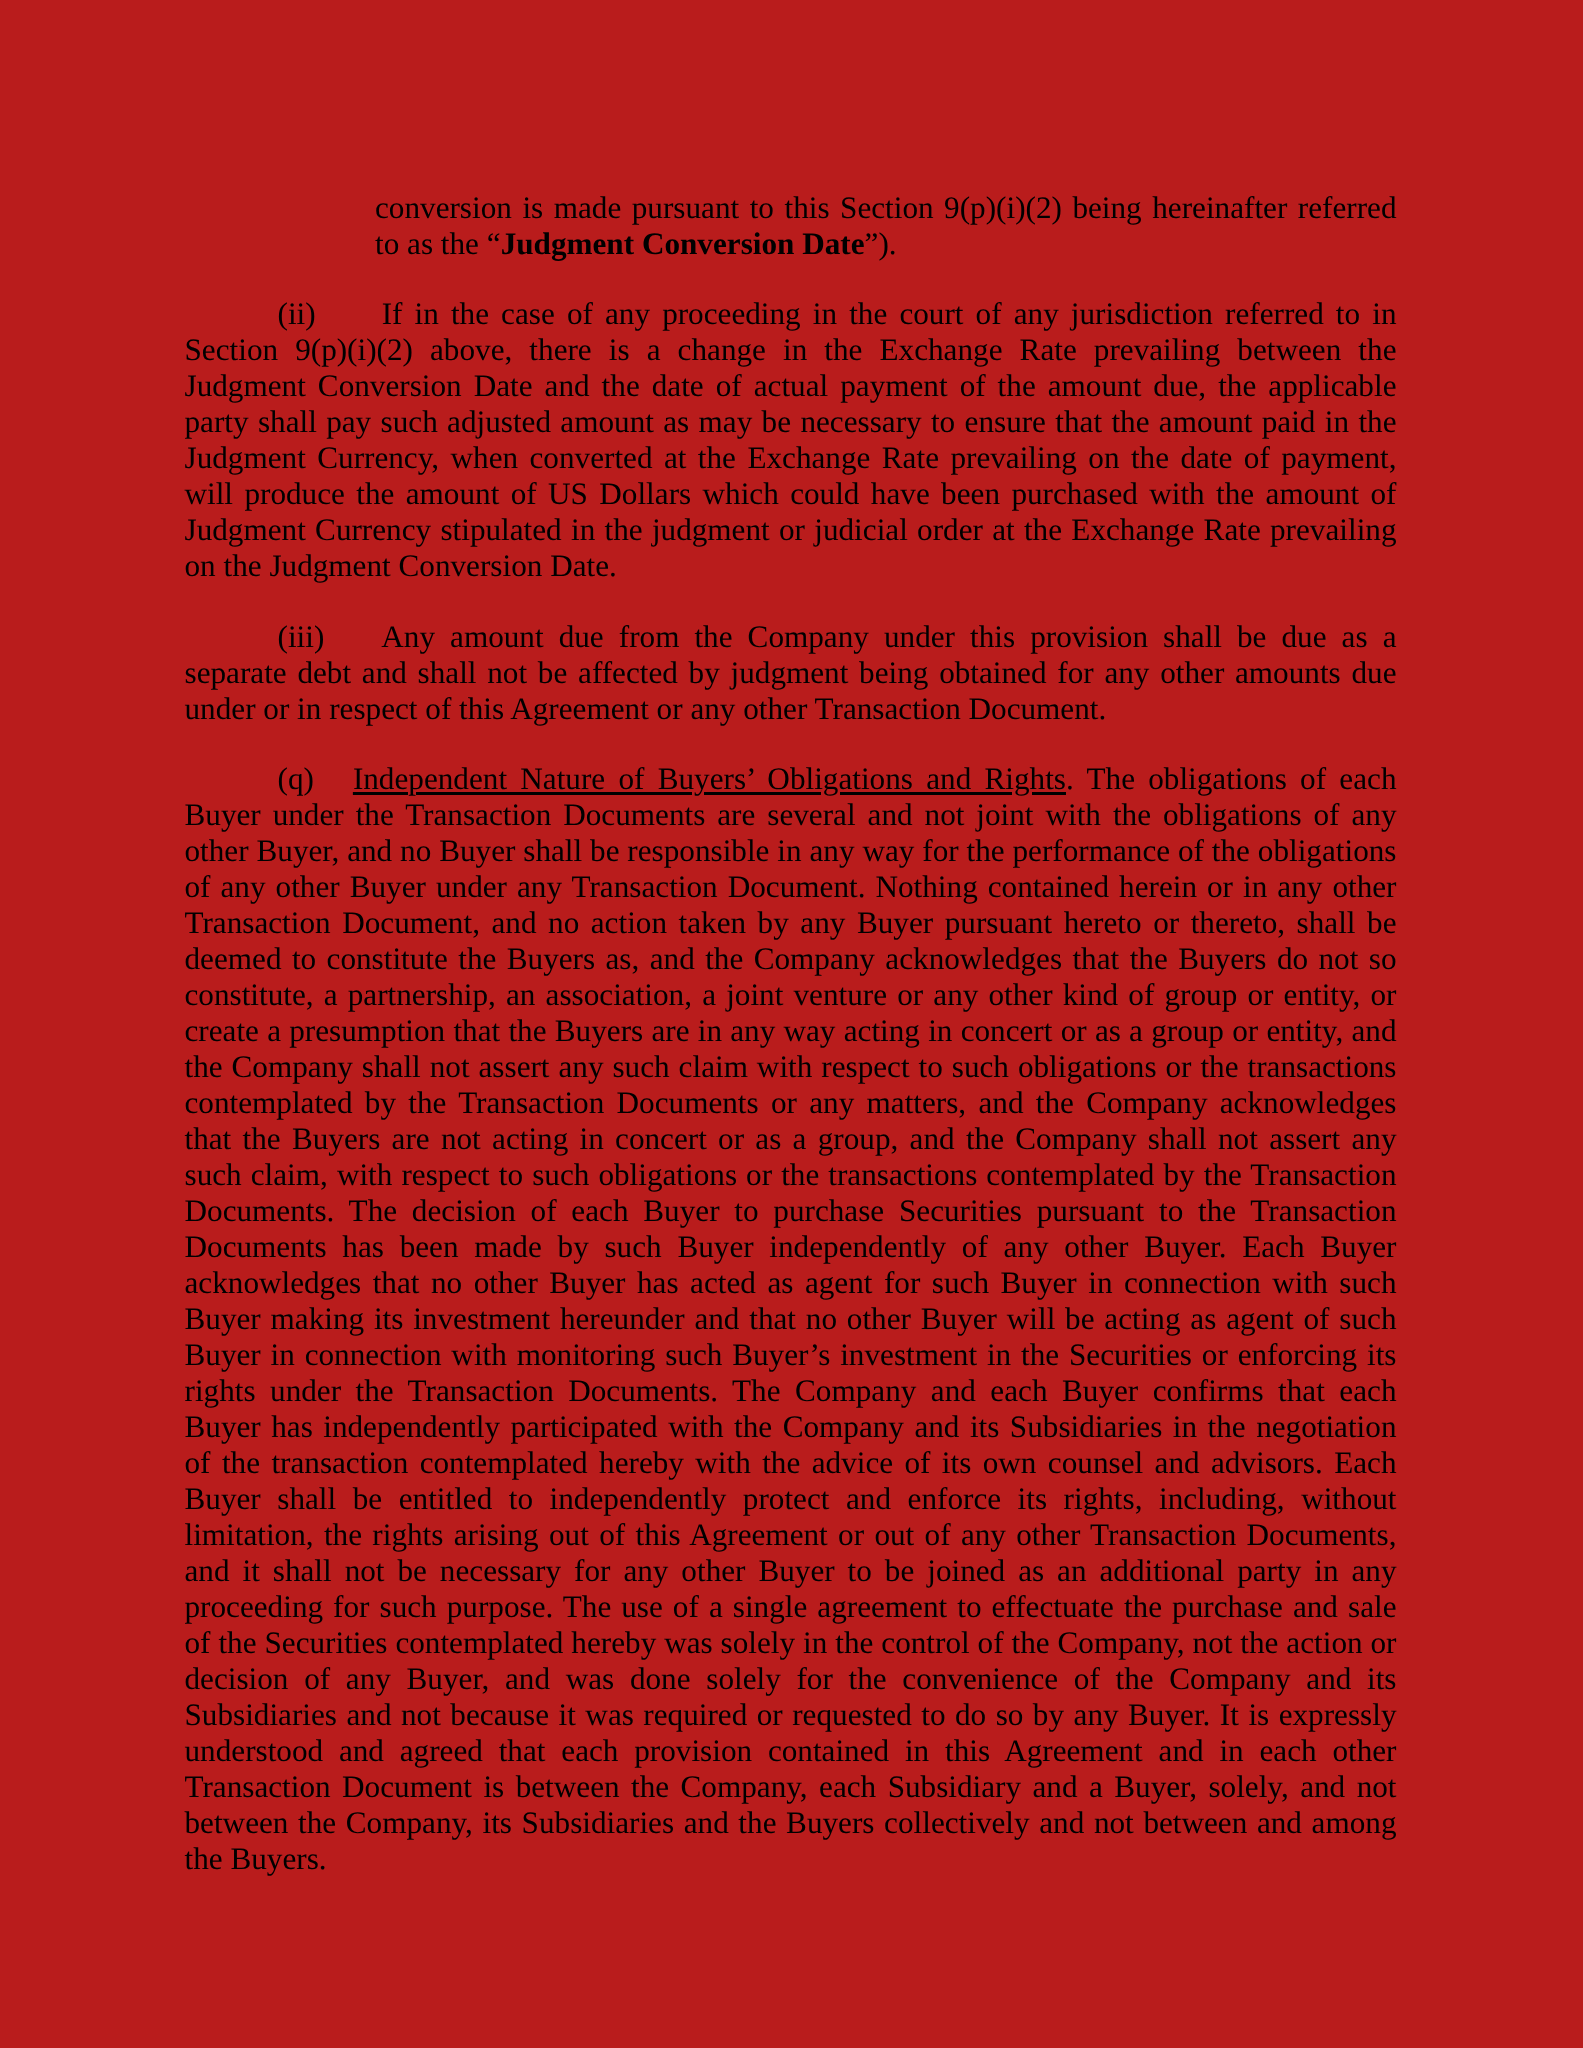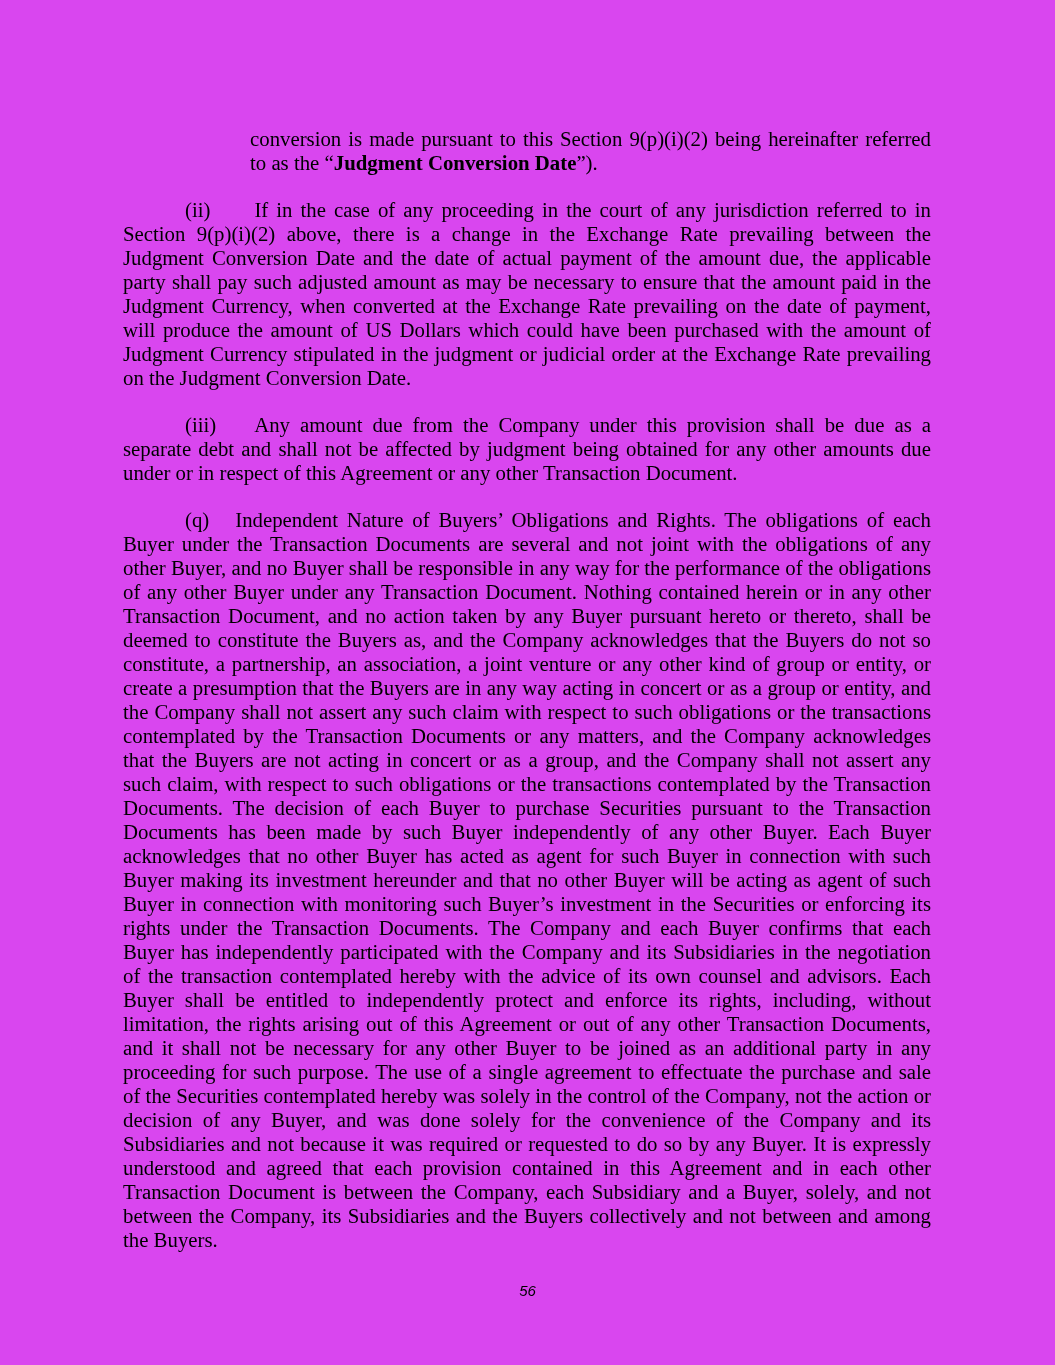--- a/index.html
+++ b/index.html
@@ -1,21 +1,21 @@
 <!DOCTYPE html>
 <html><head>
 <meta charset="utf-8">
 <style>
   html, body { margin: 0; padding: 0; background: #e8e8e8; }
   .page {
     position: relative;
     width: 1055px;
     height: 1365px;
     margin: 0 auto;
-    background: #d946ef;
+    background: #b91c1c;
     color: #000000;
     font-family: "Liberation Serif", "DejaVu Serif", serif;
     font-size: 20.8px;
     line-height: 24px;
     overflow: hidden;
   }
   .content {
     position: absolute;
     left: 123px;
     top: 127px;
@@ -29,21 +29,21 @@
   .p-cont { margin-left: 127px; }
   
   .p-sub { text-indent: 62px; }
   
   .p-main { text-indent: 62px; }
   .tab { display: inline-block; }
   .tab-ii  { width: 44px; }
   .tab-iii { width: 38px; }
   .tab-q   { width: 26px; }
   .bold { font-weight: bold; }
-  .u { }
+  .u { text-decoration: underline; }
   .pagenum {
     position: absolute;
     top: 1283px;
     left: 0;
     width: 100%;
     text-align: center;
     font-family: "Liberation Sans", "DejaVu Sans", sans-serif;
     font-style: italic;
     font-size: 15px;
     line-height: 16px;
@@ -58,14 +58,13 @@
     <p class="para p-cont"><span>conversion is made pursuant to this Section 9(p)(i)(2) being hereinafter referred to as the “</span><span class="bold">Judgment Conversion Date</span><span>”).</span></p>
 
     <p class="para p-sub"><span>(ii)</span><span class="tab tab-ii"></span><span>If in the case of any proceeding in the court of any jurisdiction referred to in Section 9(p)(i)(2) above, there is a change in the Exchange Rate prevailing between the Judgment Conversion Date and the date of actual payment of the amount due, the applicable party shall pay such adjusted amount as may be necessary to ensure that the amount paid in the Judgment Currency, when converted at the Exchange Rate prevailing on the date of payment, will produce the amount of US Dollars which could have been purchased with the amount of Judgment Currency stipulated in the judgment or judicial order at the Exchange Rate prevailing on the Judgment Conversion Date.</span></p>
 
     <p class="para p-sub"><span>(iii)</span><span class="tab tab-iii"></span><span>Any amount due from the Company under this provision shall be due as a separate debt and shall not be affected by judgment being obtained for any other amounts due under or in respect of this Agreement or any other Transaction Document.</span></p>
 
     <p class="para p-main"><span>(q)</span><span class="tab tab-q"></span><span class="u">Independent Nature of Buyers’ Obligations and Rights</span><span>.  The obligations of each Buyer under the Transaction Documents are several and not joint with the obligations of any other Buyer, and no Buyer shall be responsible in any way for the performance of the obligations of any other Buyer under any Transaction Document.  Nothing contained herein or in any other Transaction Document, and no action taken by any Buyer pursuant hereto or thereto, shall be deemed to constitute the Buyers as, and the Company acknowledges that the Buyers do not so constitute, a partnership, an association, a joint venture or any other kind of group or entity, or create a presumption that the Buyers are in any way acting in concert or as a group or entity, and the Company shall not assert any such claim with respect to such obligations or the transactions contemplated by the Transaction Documents or any matters, and the Company acknowledges that the Buyers are not acting in concert or as a group, and the Company shall not assert any such claim, with respect to such obligations or the transactions contemplated by the Transaction Documents.  The decision of each Buyer to purchase Securities pursuant to the Transaction Documents has been made by such Buyer independently of any other Buyer.  Each Buyer acknowledges that no other Buyer has acted as agent for such Buyer in connection with such Buyer making its investment hereunder and that no other Buyer will be acting as agent of such Buyer in connection with monitoring such Buyer’s investment in the Securities or enforcing its rights under the Transaction Documents.  The Company and each Buyer confirms that each Buyer has independently participated with the Company and its Subsidiaries in the negotiation of the transaction contemplated hereby with the advice of its own counsel and advisors.  Each Buyer shall be entitled to independently protect and enforce its rights, including, without limitation, the rights arising out of this Agreement or out of any other Transaction Documents, and it shall not be necessary for any other Buyer to be joined as an additional party in any proceeding for such purpose.  The use of a single agreement to effectuate the purchase and sale of the Securities contemplated hereby was solely in the control of the Company, not the action or decision of any Buyer, and was done solely for the convenience of the Company and its Subsidiaries and not because it was required or requested to do so by any Buyer.  It is expressly understood and agreed that each provision contained in this Agreement and in each other Transaction Document is between the Company, each Subsidiary and a Buyer, solely, and not between the Company, its Subsidiaries and the Buyers collectively and not between and among the Buyers.</span></p>
 
   </div>
 
-  <div class="pagenum">56</div>
 </div>
 
 </body></html>

